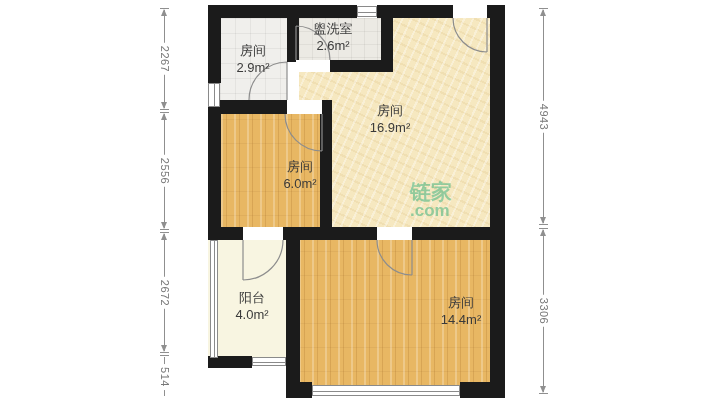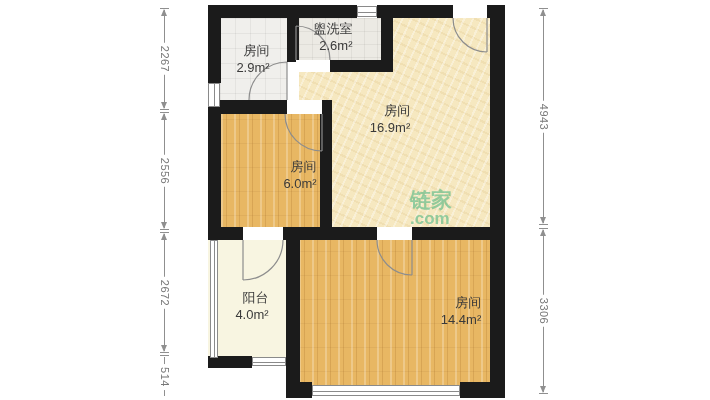--- a/index.html
+++ b/index.html
@@ -42,33 +42,33 @@
   .gap{position:absolute;background:#ffffff;z-index:3;}
   .win{position:absolute;background:#ffffff;border:1px solid #8a8a8a;box-sizing:border-box;z-index:3;}
   .win-h::after{content:"";position:absolute;left:0;right:0;top:50%;height:1px;background:#8a8a8a;}
   .win-v::after{content:"";position:absolute;top:0;bottom:0;left:50%;width:1px;background:#8a8a8a;}
 
   .arcs{position:absolute;left:0;top:0;z-index:4;pointer-events:none;}
 
   
   .room-label{
     position:absolute;transform:translate(-50%,-50%);
-    text-align:right;color:#3a3a3a;font-size:13px;line-height:1.3;
+    text-align:center;color:#3a3a3a;font-size:13px;line-height:1.3;
     white-space:nowrap;z-index:6;
   }
   .room-label .rl-name{display:block;}
   .room-label .rl-area{display:block;}
 
   
   .wm{position:absolute;z-index:5;pointer-events:none;}
   .wm-logo{
     left:250px;top:166px;font-size:52px;font-weight:bold;letter-spacing:1px;
     color:rgba(127,200,158,.55);
   }
-  .wm-side{left:410px;top:181px;text-align:left;color:rgba(104,190,140,.7);margin-top:8px;}
+  .wm-side{left:410px;top:181px;text-align:left;color:rgba(104,190,140,.7);}
   .wm-cjk{display:block;font-size:21px;font-weight:bold;line-height:1.0;}
   .wm-com{display:block;font-size:17px;font-weight:bold;line-height:1.1;}
 
   
   .dim{position:absolute;width:20px;z-index:1;}
   .dim .dline{position:absolute;left:9px;top:2px;bottom:2px;width:1px;background:#8f8f8f;}
   .dim .tick{position:absolute;left:5px;width:9px;height:1px;background:#8f8f8f;}
   .dim .tick-t{top:0;}
   .dim .tick-b{bottom:0;}
   .dim .ah{position:absolute;left:6px;width:0;height:0;border-left:3.5px solid transparent;border-right:3.5px solid transparent;}

